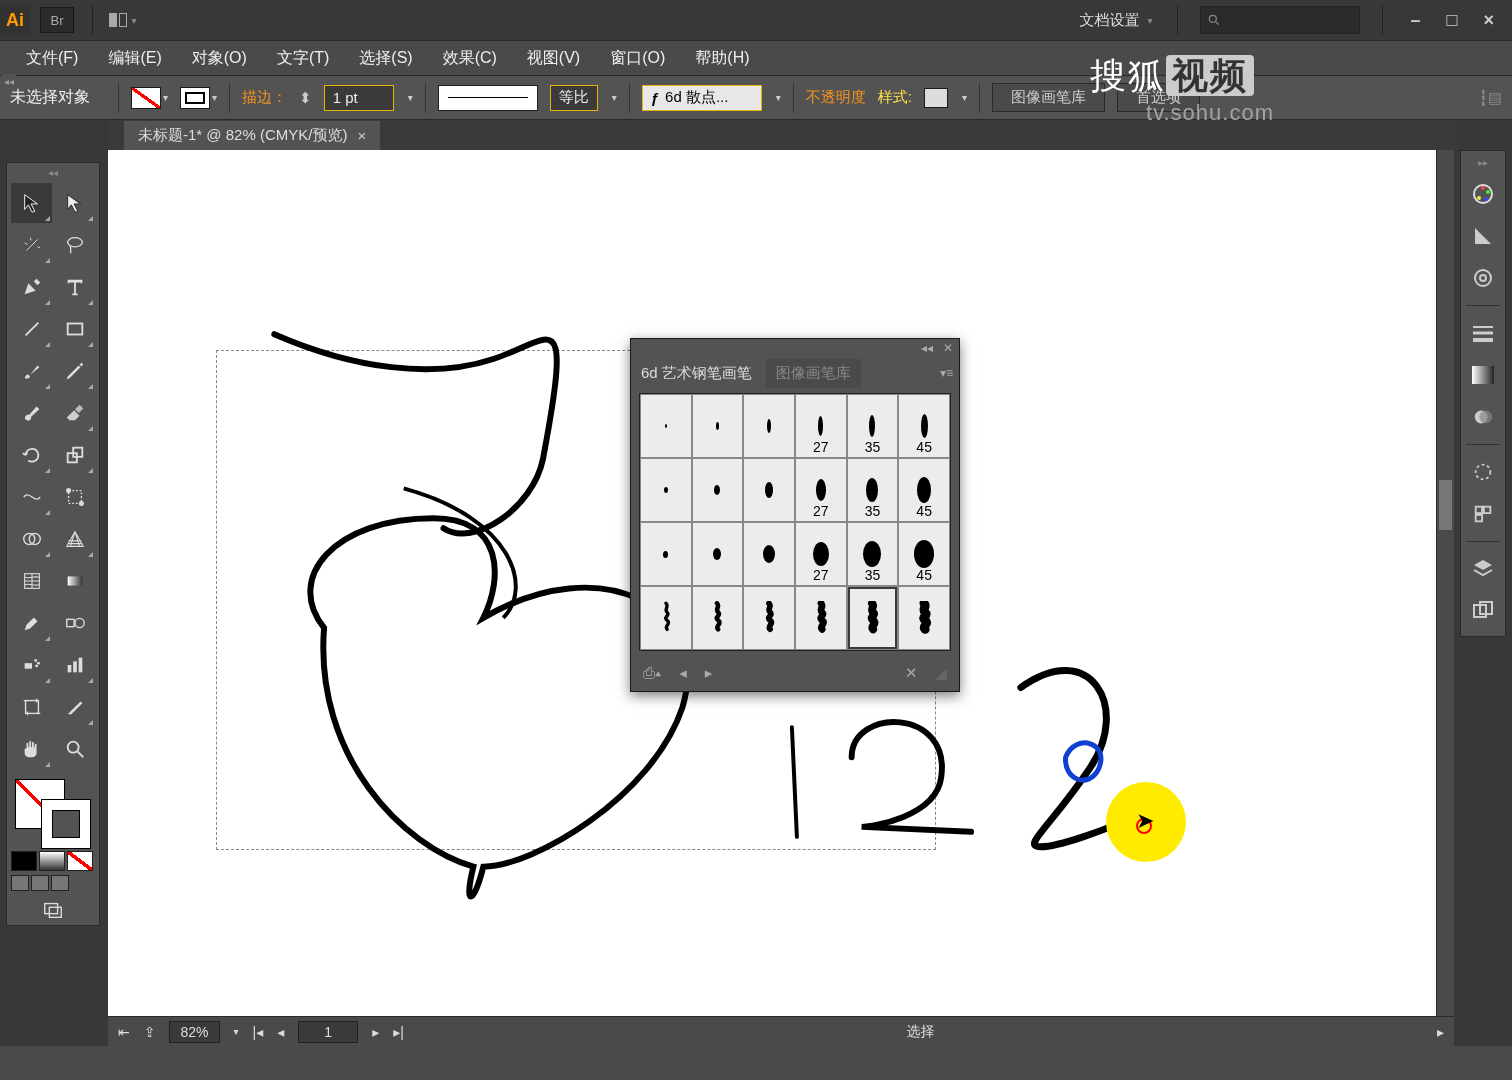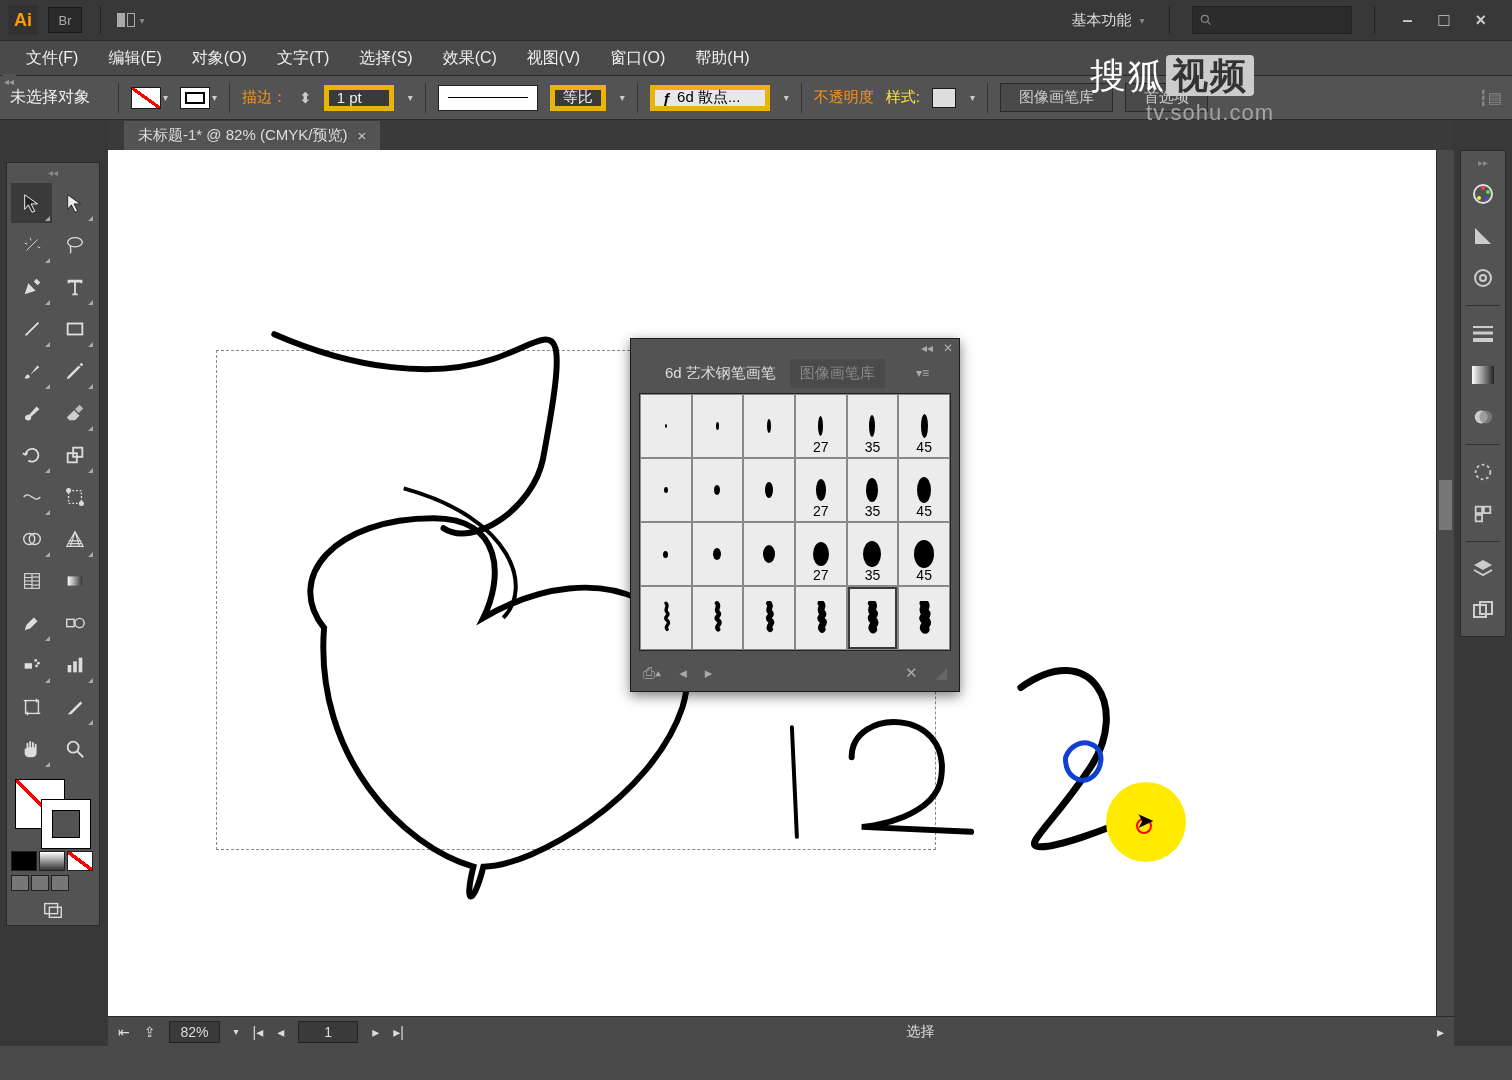--- a/index.html
+++ b/index.html
@@ -1,17 +1,17 @@
 <!DOCTYPE html>
 <html><head>
 <meta charset="utf-8">
 <style>
 * { margin:0; padding:0; box-sizing:border-box; font-family:"Microsoft YaHei",Arial,sans-serif; }
 body { background:#383838; width:1512px; height:1080px; position:relative; overflow:hidden; color:#ccc; font-size:15px; user-select:none; }
-.topbar { height:40px; background:#383838; display:flex; align-items:center; padding:0 8px; }
+.topbar { height:40px; background:#383838; display:flex; align-items:center; padding:0 0; }
 .topbar .ai-logo { width:30px; height:30px; background:#323232; display:flex; align-items:center; justify-content:center; color:#ff9a00; font-weight:bold; font-size:18px; margin-right:10px; }
 .topbar .bridge-btn { width:34px; height:26px; background:#2a2a2a; border:1px solid #1a1a1a; display:flex; align-items:center; justify-content:center; font-size:13px; color:#aaa; margin-right:8px; }
 .topbar .sep { width:1px; height:28px; background:#222; margin:0 10px; }
 .topbar .arrange-btn { width:40px; height:26px; background:#383838; display:flex; align-items:center; justify-content:center; margin-right:6px; }
 .arrange-icon { display:flex; gap:2px; }
 .arrange-icon span { width:8px; height:14px; border:1px solid #aaa; }
 .arrange-icon span.filled { background:#aaa; }
 .topbar .spacer { flex:1; }
 .topbar .workspace { padding:4px 14px; background:#383838; color:#ddd; font-size:15px; display:flex; align-items:center; gap:8px; }
 .topbar .workspace:after { content:"▾"; font-size:10px; color:#888; }
@@ -22,21 +22,21 @@
 .menubar { height:36px; background:#4a4a4a; display:flex; align-items:center; padding:0 12px; gap:2px; border-top:1px solid #2a2a2a; border-bottom:1px solid #2a2a2a;}
 .menubar .mi { padding:6px 14px; color:#eee; font-size:16px; }
 
 .optbar { height:44px; background:#535353; display:flex; align-items:center; padding:0 10px; gap:12px; border-bottom:1px solid #2a2a2a; position:relative; }
 .optbar .noSel { color:#eee; font-size:16px; margin-right:16px; }
 .swatch { width:30px; height:22px; border:1px solid #1a1a1a; background:#fff; position:relative; }
 .swatch.none:after { content:""; position:absolute; inset:0; background:linear-gradient(to top right, transparent 45%,red 45%,red 55%, transparent 55%); }
 .swatch.blackbox:after { content:""; position:absolute; inset:4px; border:2px solid #000; }
 .dd-arrow { font-size:10px; color:#ccc; margin-left:2px; }
 .ob-label { color:#f7931e; font-size:15px; }
-.ob-input { height:26px; background:#3a3a3a; border:5px solid #eab308; color:#eee; padding:2px 8px; font-size:15px; display:flex; align-items:center; }
+.ob-input { height:26px; background:#3a3a3a; border:1px solid #eab308; color:#eee; padding:2px 8px; font-size:15px; display:flex; align-items:center; }
 .line-prev { width:100px; height:26px; background:#fff; border:1px solid #222; display:flex; align-items:center; justify-content:center; }
 .line-prev span { height:1px; width:80px; background:#000; }
 .ob-btn { padding:4px 18px; background:#4a4a4a; border:1px solid #2a2a2a; font-size:15px; }
 .collapse-handle { width:14px; height:14px; background:#535353; color:#999; font-size:10px; display:flex; align-items:center; justify-content:center; }
 
 .main { position:absolute; top:120px; left:0; right:0; bottom:34px; background:#383838; }
 .toolbox { position:absolute; left:6px; top:42px; width:94px; background:#535353; border:1px solid #2a2a2a; padding:4px; }
 .toolbox .collapse-top { height:14px; background:#535353; text-align:center; font-size:10px; color:#888; margin-bottom:2px;}
 .tool-grid { display:grid; grid-template-columns:1fr 1fr; gap:2px; }
 .tool-cell { height:40px; display:flex; align-items:center; justify-content:center; position:relative; }
@@ -62,21 +62,21 @@
 .statusbar { position:absolute; left:0; right:0; bottom:0; height:30px; background:#4a4a4a; border-top:1px solid #2a2a2a; display:flex; align-items:center; padding:0 10px; gap:14px; font-size:14px; color:#ddd; }
 .status-in { background:#3a3a3a; border:1px solid #222; padding:2px 10px; }
 
 .right-rail { position:absolute; right:6px; top:30px; width:46px; background:#535353; border:1px solid #2a2a2a; display:flex; flex-direction:column; align-items:center; padding:6px 0; gap:4px; }
 .right-rail .collapse-top { height:14px; font-size:10px; color:#888; }
 .rail-icon { width:34px; height:34px; display:flex; align-items:center; justify-content:center; margin:2px 0;}
 .rail-sep { height:1px; width:34px; background:#333; margin:4px 0; }
 
 .brush-panel { position:absolute; left:630px; top:218px; width:330px; background:#535353; border:1px solid #1a1a1a; box-shadow:0 4px 12px rgba(0,0,0,.5); }
 .bp-ctrl { height:18px; display:flex; justify-content:flex-end; align-items:center; padding:0 6px; gap:10px; font-size:12px; color:#aaa;}
-.bp-tabs { height:32px; display:flex; align-items:center; padding:0 24px; gap:4px; }
+.bp-tabs { height:32px; display:flex; align-items:center; padding:0 0; gap:4px; }
 .bp-tab { padding:5px 10px; font-size:15px; color:#ddd; }
 .bp-tab.inactive { color:#888; background:#4a4a4a;}
 .bp-flyout { margin-left:auto; color:#aaa; font-size:12px; padding:0 6px;}
 .bp-grid { background:#3a3a3a; margin:4px 8px; border:1px solid #222; display:grid; grid-template-columns:repeat(6,1fr);}
 .br-cell { height:64px; background:#ececec; border:1px solid #888; display:flex; flex-direction:column; align-items:center; justify-content:center; position:relative; font-size:13px; color:#000;}
 .br-cell.sel { outline:2px solid #3a3a3a; outline-offset:-3px;}
 .br-oval { background:#000; border-radius:50%; }
 .br-label { position:absolute; bottom:2px; font-size:14px; }
 .bp-foot { height:36px; display:flex; align-items:center; padding:0 12px; gap:18px; color:#aaa;}
 .bp-foot .spacer { flex:1; }
@@ -100,21 +100,21 @@
   <div class="sep"></div>
   <div class="arrange-btn">
     <div class="arrange-icon">
         <span class="filled"></span>
         <span></span>
       </div>
     <span style="font-size:10px;color:#888;margin-left:4px;">▾</span>
   </div>
   <div class="spacer"></div>
   <div class="workspace">
-      <span>基本功能</span>
+      <span>文档设置</span>
     </div>
   <div class="sep"></div>
   <div class="search-box">
     <svg width="14" height="14" viewBox="0 0 24 24">
         <circle cx="10" cy="10" r="6" stroke="#888" stroke-width="2" fill="none"></circle>
         <line x1="15" y1="15" x2="20" y2="20" stroke="#888" stroke-width="2"></line>
       </svg>
   </div>
   <div class="sep"></div>
   <div class="winctrl">

